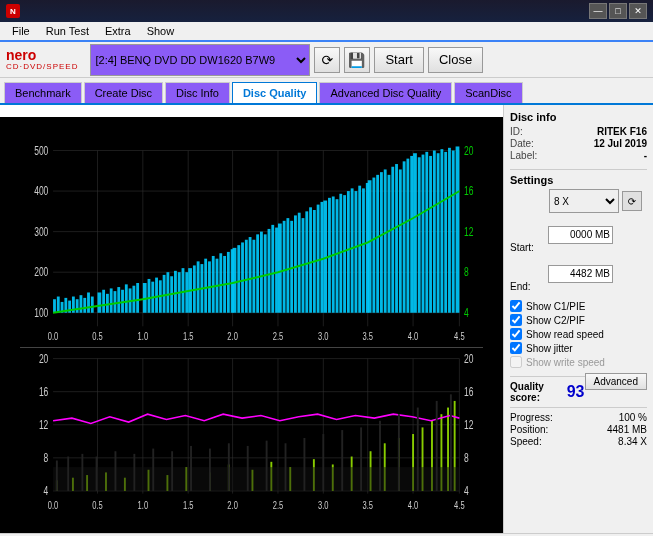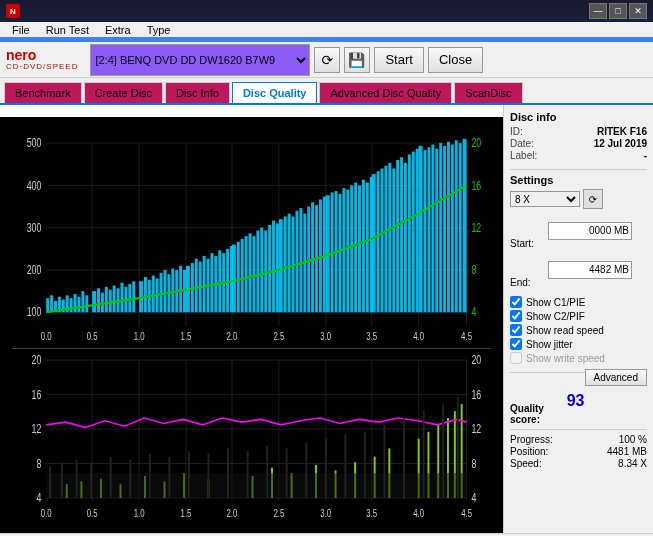--- a/index.html
+++ b/index.html
@@ -21,21 +21,21 @@
     .title-bar-buttons { display: flex; gap: 2px; }
     .title-btn { width: 18px; height: 16px; background: #555; border: 1px solid #777; color: white; font-size: 9px; cursor: pointer; display: flex; align-items: center; justify-content: center; }
 
     
     .menu-bar {
       background: #f0f0f0;
       height: 20px;
       display: flex;
       align-items: center;
       padding: 0 4px;
-      border-bottom: 5px solid #3b82f6;
+      border-bottom: 2px solid #3b82f6;
       font-size: 11px;
     }
     .menu-item { padding: 2px 8px; cursor: pointer; }
 
     
     .toolbar {
       background: #f0f0f0;
       height: 36px;
       display: flex;
       align-items: center;
@@ -69,21 +69,21 @@
       display: flex;
       align-items: flex-end;
       padding: 4px 4px 0;
       border-bottom: 2px solid #0078d7;
     }
     .tab {
       padding: 4px 10px;
       border: 1px solid #ccc;
       border-bottom: none;
       cursor: pointer;
-      background: #be185d;
+      background: #8b5cf6;
       margin-right: 2px;
       font-size: 11px;
     }
     .tab.active {
       background: white;
       border-color: #0078d7;
       color: #0078d7;
       font-weight: bold;
     }
 
@@ -92,21 +92,21 @@
       display: flex;
       height: calc(536px - 22px - 20px - 36px - 30px);
       background: white;
     }
 
     
     .chart-area {
       flex: 1;
       background: black;
       position: relative;
-      padding: 12px;
+      padding: 20px;
       display: flex;
       flex-direction: column;
       margin-top: 12px;
     }
 
     
     .info-panel {
       width: 150px;
       background: #f0f0f0;
       border-left: 1px solid #ccc;
@@ -114,43 +114,43 @@
       font-size: 10px;
       overflow: hidden;
     }
     .info-section { margin-bottom: 8px; }
     .info-title { font-weight: bold; font-size: 11px; margin-bottom: 3px; }
     .info-row { display: flex; justify-content: space-between; margin-bottom: 1px; }
     .info-label { color: #444; }
     .info-value { font-weight: bold; }
 
     .settings-row { display: flex; align-items: center; gap: 3px; margin-bottom: 3px; }
-    .settings-select { height: 16px; width: 70px; font-size: 10px; border: 1px solid #999; }
+    .settings-select { height: 24px; width: 70px; font-size: 10px; border: 1px solid #999; margin-left: 39px; }
     .settings-btn { width: 20px; height: 20px; font-size: 10px; border: 1px solid #999; background: #e0e0e0; cursor: pointer; display: flex; align-items: center; justify-content: center; }
     
-    .mb-input { width: 84px; height: 18px; font-size: 10px; border: 1px solid #999; text-align: right; padding-right: 2px; background: white; }
+    .mb-input { width: 65px; height: 18px; font-size: 10px; border: 1px solid #999; text-align: right; padding-right: 2px; background: white; }
     .input-row { display: flex; align-items: center; gap: 3px; margin-bottom: 2px; }
     .input-label { width: 35px; margin-top: 26px; }
 
     .checkbox-row { display: flex; align-items: center; gap: 4px; margin-bottom: 2px; }
     .checkbox-row input[type=checkbox] { width: 12px; height: 12px; }
     .checkbox-row label { font-size: 10px; }
 
     .advanced-btn {
       background: linear-gradient(to bottom, #f8f8f8, #e0e0e0);
       border: 1px solid #999;
       padding: 2px 8px;
       font-size: 10px;
       cursor: pointer;
       float: right;
       margin-top: 2px;
     }
 
     .quality-score-row { display: flex; justify-content: space-between; align-items: center; margin-top: 4px; }
-    .quality-score-label { font-size: 10px; font-weight: bold; margin-top: 26px; }
+    .quality-score-label { font-size: 10px; font-weight: bold; }
     .quality-score-value { font-size: 16px; font-weight: bold; color: #0000cc; }
 
     .progress-row { display: flex; justify-content: space-between; margin-bottom: 1px; }
 
     
     .chart-top, .chart-bottom {
       position: relative;
       background: black;
     }
     .chart-top { height: 56%; border-bottom: 1px solid #444; }
@@ -180,21 +180,21 @@
     <button class="title-btn">—</button>
     <button class="title-btn">□</button>
     <button class="title-btn close-btn">✕</button>
   </div>
 </div>
 
 <div class="menu-bar">
   <span class="menu-item">File</span>
   <span class="menu-item">Run Test</span>
   <span class="menu-item">Extra</span>
-  <span class="menu-item">Type</span>
+  <span class="menu-item">Show</span>
 </div>
 
 <div class="toolbar">
   <div class="nero-logo">
     <span class="nero-logo-top">nero</span>
     <span class="nero-logo-bottom">CD·DVD/SPEED</span>
   </div>
   <select class="drive-select">
     <option>[2:4]  BENQ DVD DD DW1620 B7W9</option>
   </select>

